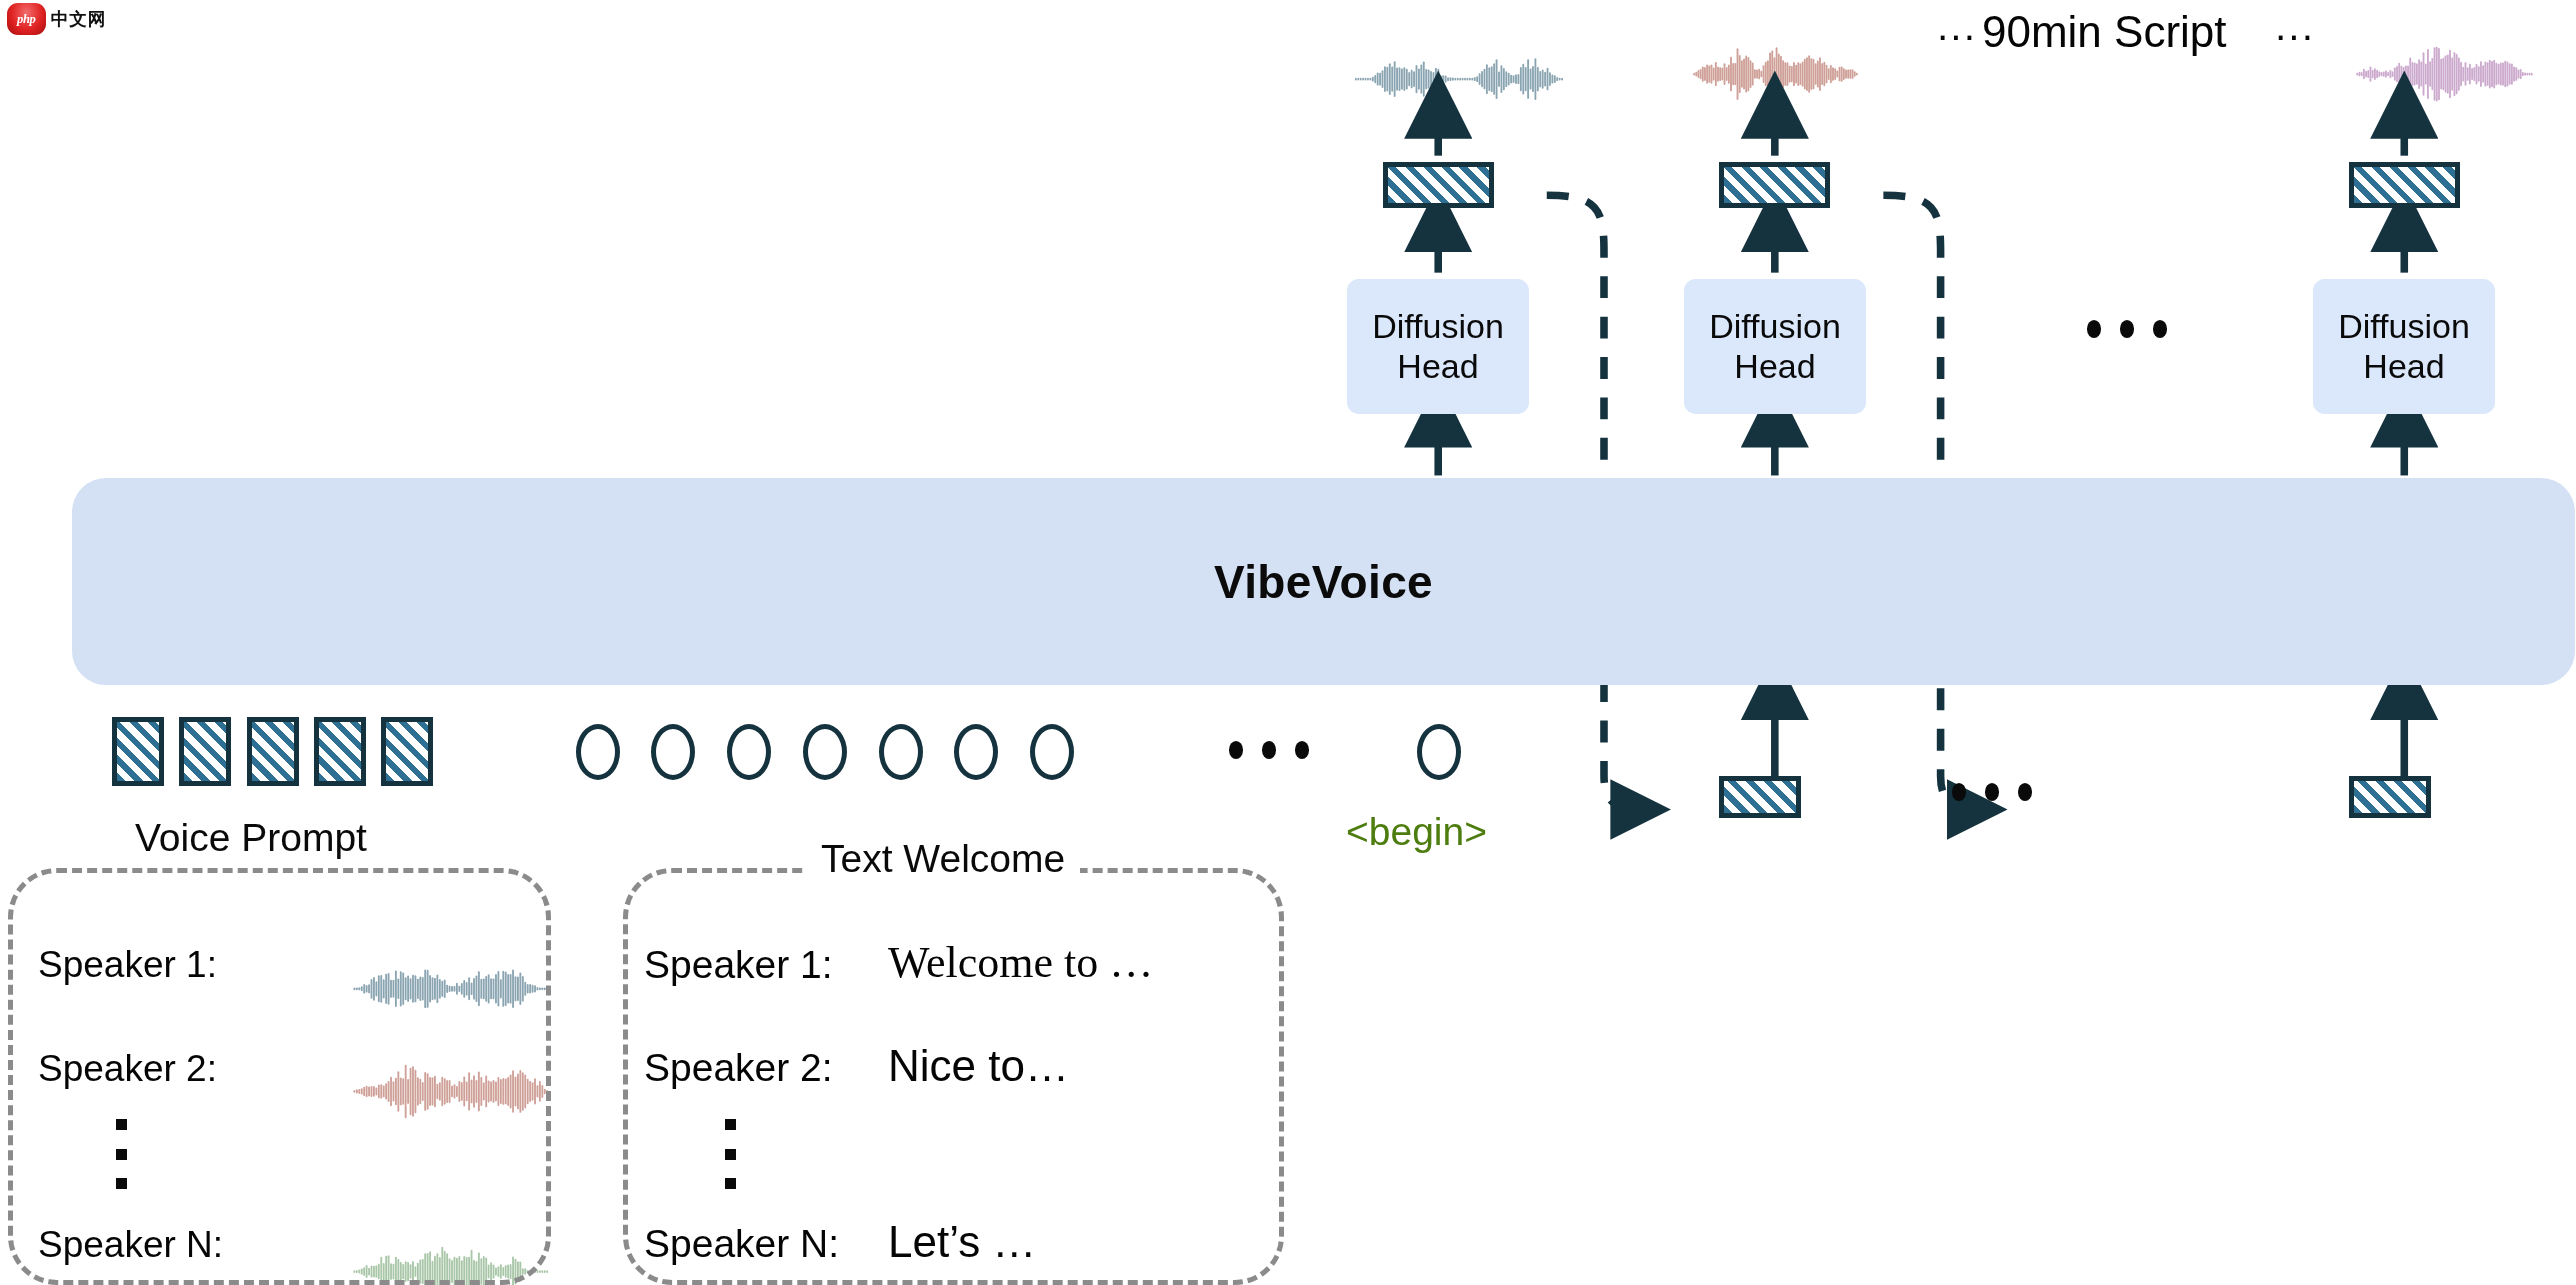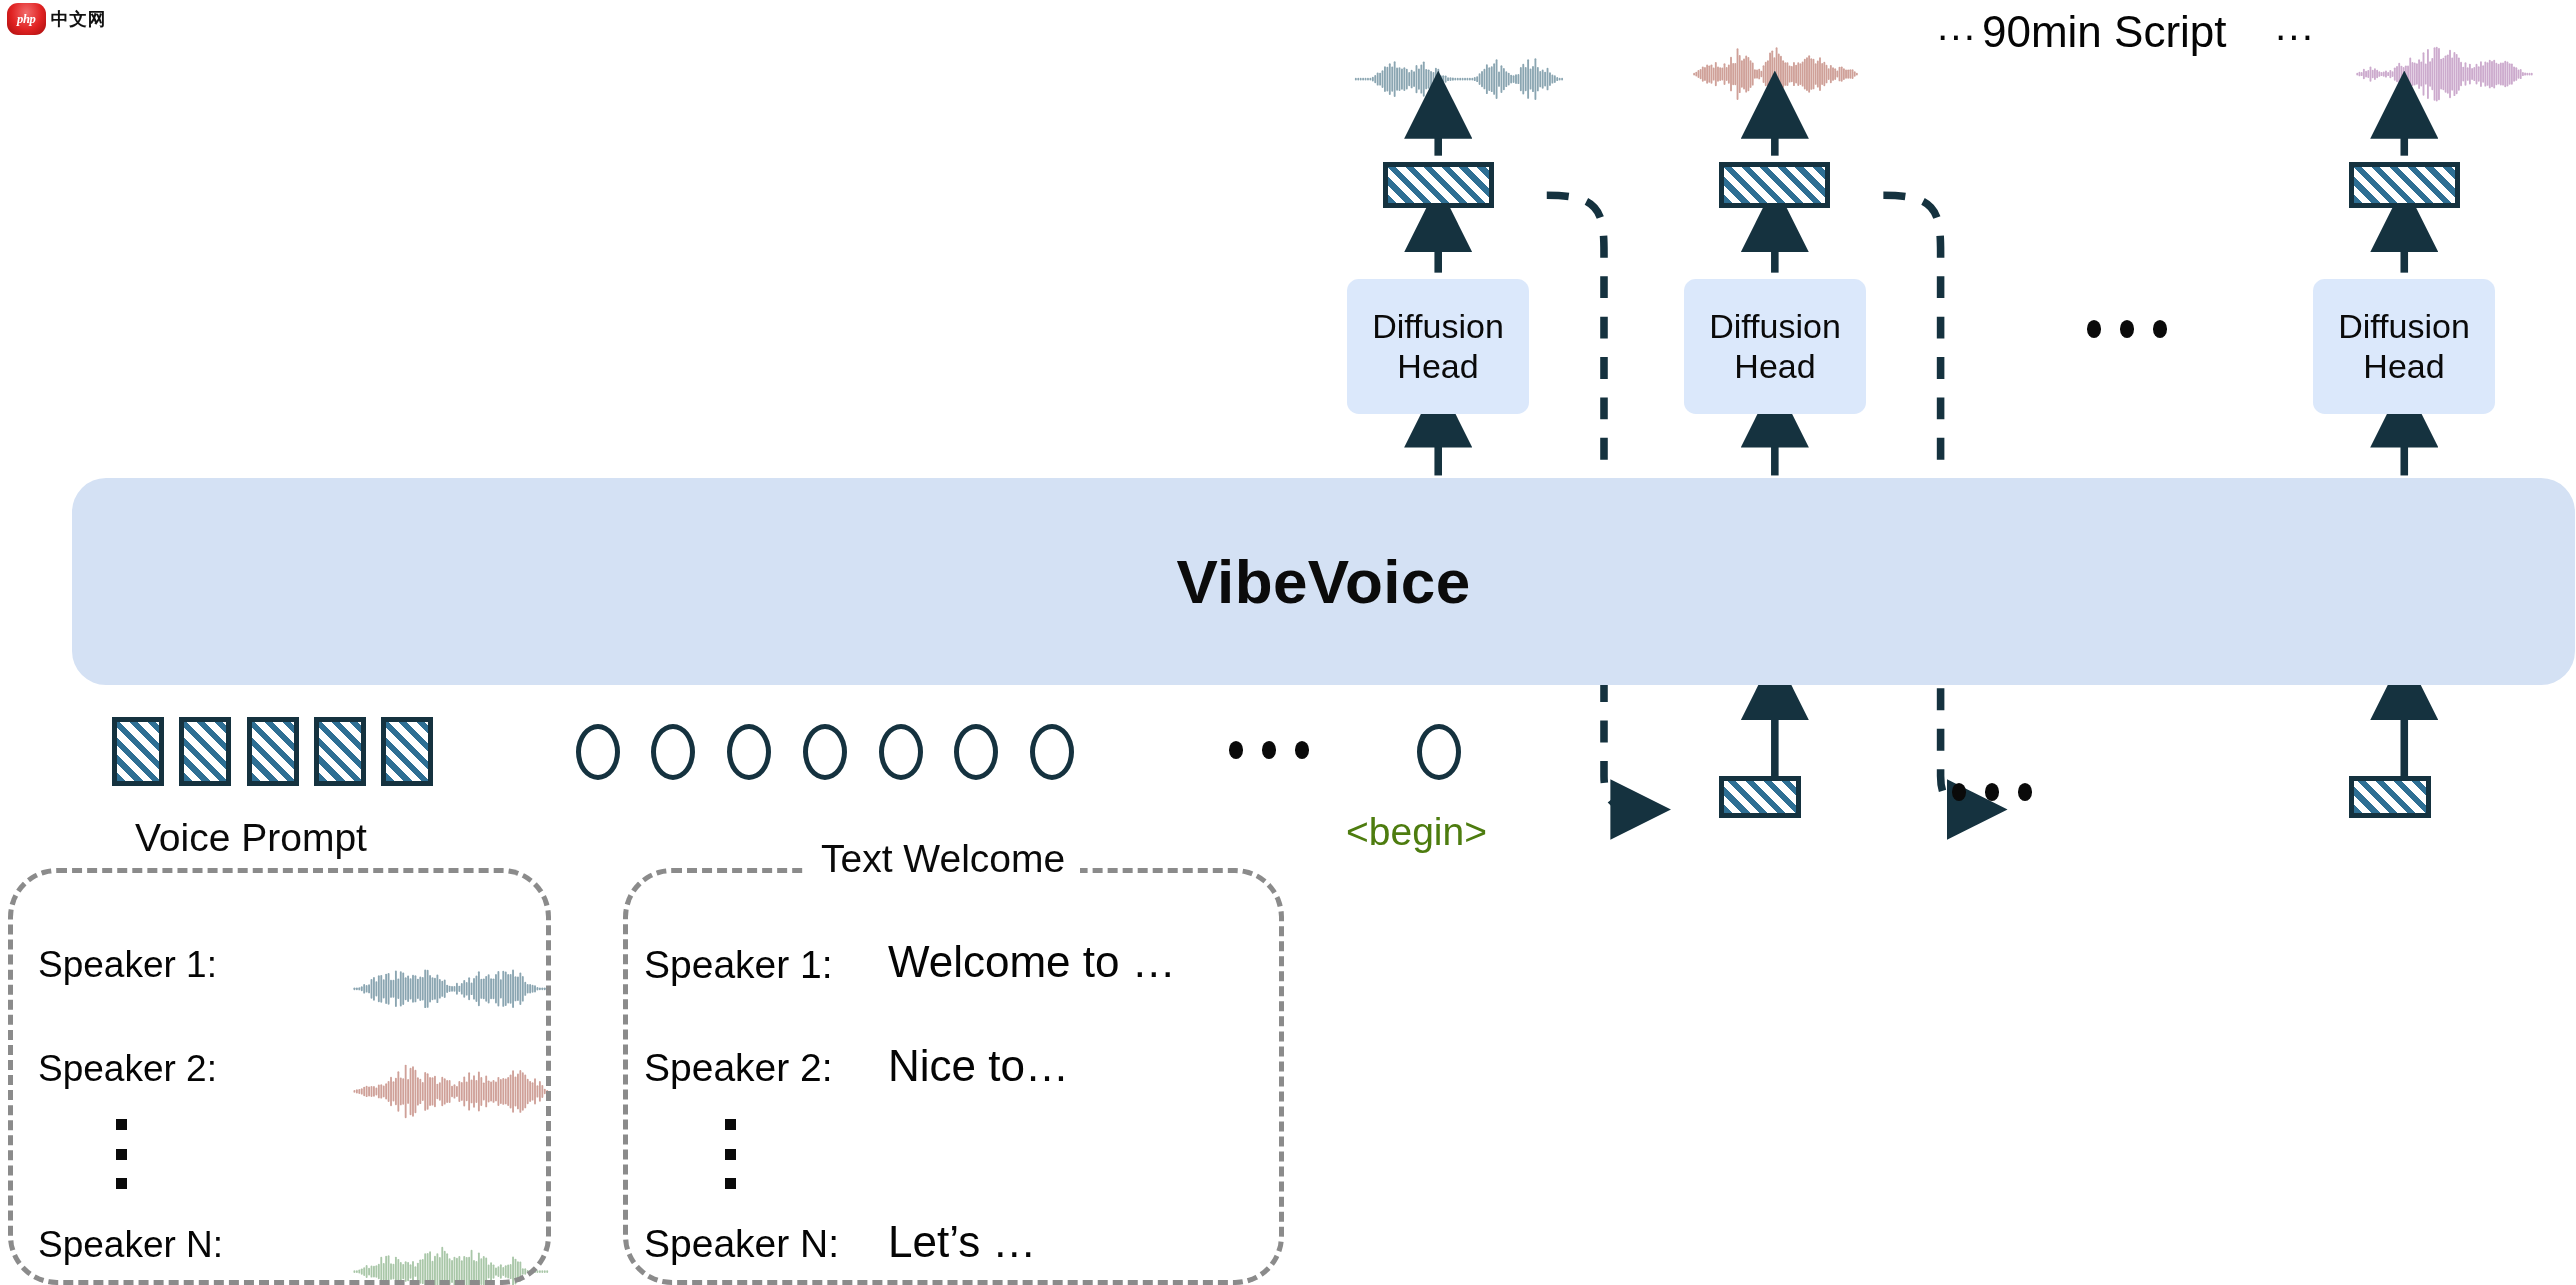--- a/index.html
+++ b/index.html
@@ -24,21 +24,21 @@
            font-family:"DejaVu Sans",sans-serif;}
 
   
   .vv-bar{
     position:absolute;left:72px;top:478px;width:2503px;height:207px;
     background:#d4e1f4;border-radius:34px;
   }
   .vv-label{
     position:absolute;left:72px;top:478px;width:2503px;height:207px;
     display:flex;align-items:center;justify-content:center;
-    font-size:62px;font-weight:bold;color:#0b0b0b;letter-spacing:0.4px;
+    font-size:46px;font-weight:bold;color:#0b0b0b;letter-spacing:0.4px;
   }
 
   
   .dh{
     position:absolute;width:182px;height:135px;background:#dbe8fb;border-radius:11.8px;
     display:flex;flex-direction:column;align-items:center;justify-content:center;
     font-size:34px;line-height:1.15;color:#0a0a0a;
   }
 
   
@@ -692,21 +692,21 @@
     <i></i>
       <i></i>
       <i></i>
   </div>
   <div class="spk-label" style="left:38px;top:1224px;">Speaker N:</div>
 
   <div class="dashbox" style="left:623px;top:868px;width:661px;height:417px;"></div>
   <div class="dashbox-title" style="left:806px;top:837px;">Text Welcome</div>
 
   <div class="script-line" style="left:644px;top:943px;">Speaker 1:</div>
-  <div class="script-line" style="left:888px;top:937px;font-size:44px;">Welcome to …</div>
+  <div class="script-line" style="left:888px;top:937px;font-size:44px;font-family:Liberation Serif, serif;">Welcome to …</div>
 
   <div class="script-line" style="left:644px;top:1046px;">Speaker 2:</div>
   <div class="script-line" style="left:888px;top:1041px;font-size:44px;">Nice to…</div>
 
   <div class="vdots" style="left:725px;top:1119px;">
     <i></i>
       <i></i>
       <i></i>
   </div>
 

